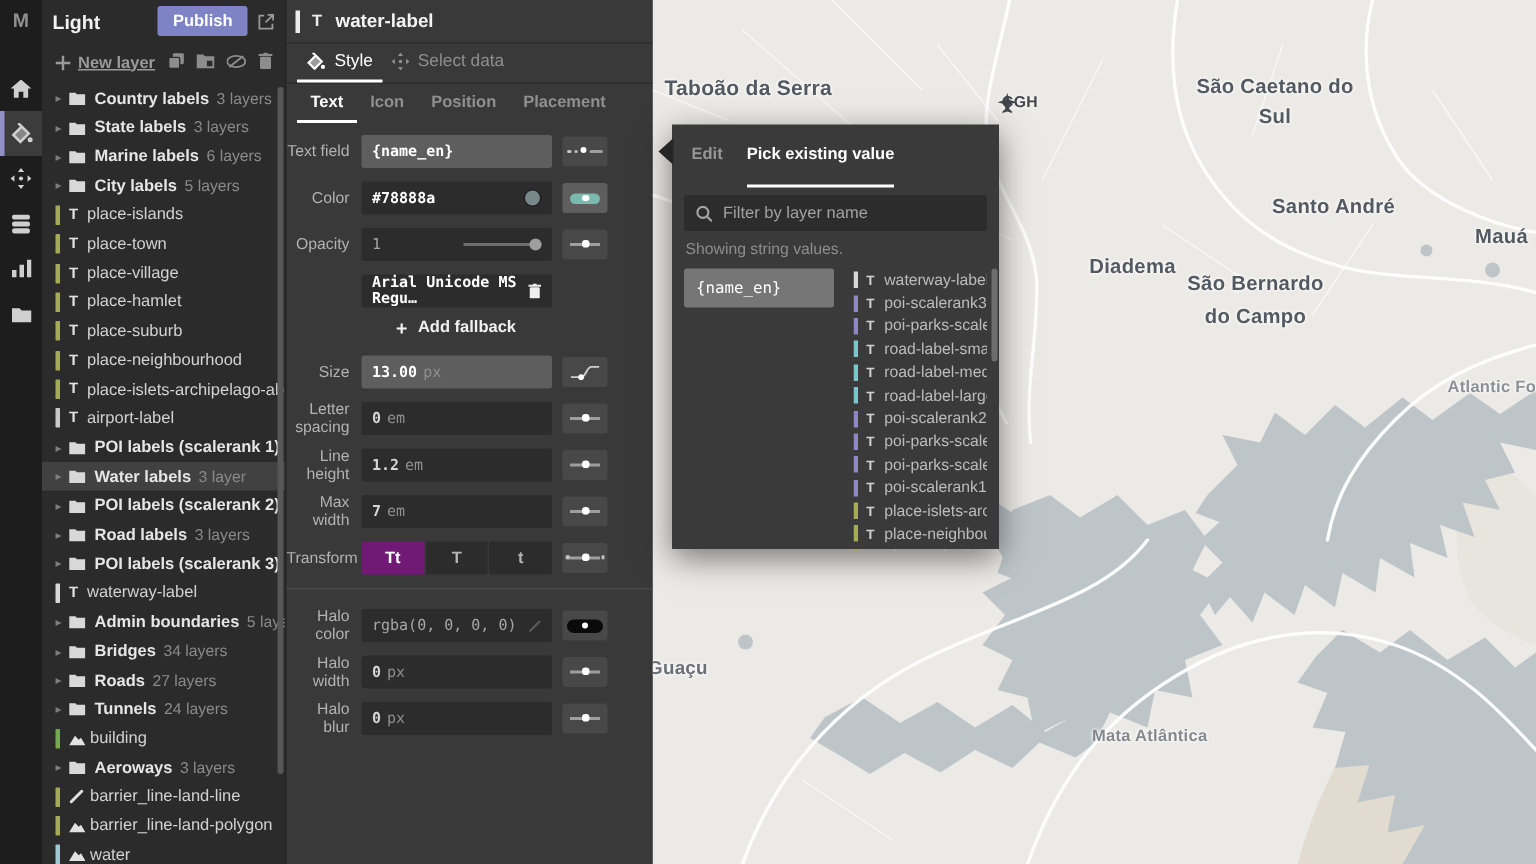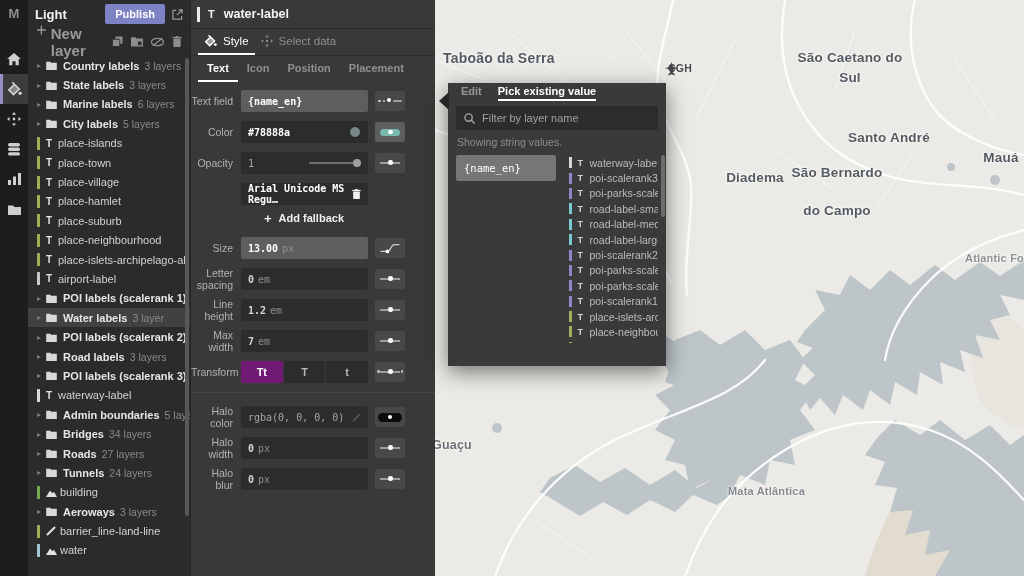--- a/index.html
+++ b/index.html
@@ -16,21 +16,21 @@
   .ib-item svg { display:block; }
 
   
   .layers { position:absolute; left:28px; top:0; width:162px; height:576px; background:#2b2b2b; z-index:4; }
   .layers-header { height:28px; display:flex; align-items:center; padding:0 7px; }
   .layers-title { flex:1; color:#f2f2f2; font-size:13px; font-weight:bold; }
   .publish-btn { background:#7e83c6; color:#fff; border:none; border-radius:2px; font-size:11px; font-weight:bold;
                  padding:4px 10px; font-family:inherit; }
   .ext-icon { margin-left:7px; color:#9a9a9a; display:flex; }
   .layers-toolbar { height:27px; display:flex; align-items:center; padding:0 8px 0 9px; color:#9a9a9a; }
-  .newlayer { display:flex; gap:5px; font-size:15px; font-weight:bold; color:#9a9a9a; }
+  .newlayer { display:flex; align-items:center; gap:5px; font-size:11px; font-weight:bold; color:#9a9a9a;text-decoration:underline; }
   .lt-icons { margin-left:auto; display:flex; gap:8px; align-items:center; color:#8d8d8d; }
   .layer-list { position:absolute; top:56px; left:0; right:0; bottom:0; overflow:hidden; }
   .layer-item { height:19.4px; display:flex; align-items:center; padding-left:9px; font-size:11px; color:#d2d2d2; white-space:nowrap; }
   .layer-item.selected { background:#414141; }
   .li-arrow { color:#7d7d7d; font-size:8px; width:9px; flex:none; }
   .li-folder { flex:none; margin-right:6px; display:flex; color:#d8d8d8; }
   .li-flabel { font-weight:bold; color:#e6e6e6; }
   .li-meta { color:#8a8a8a; font-size:10.5px; margin-left:5px; }
   .li-bar { width:3px; height:13px; flex:none; margin-right:6px; border-radius:0.5px; }
   .li-T { font-weight:bold; font-size:10px; color:#e2e2e2; width:12px; flex:none; }
@@ -98,21 +98,21 @@
                text-shadow:0 0 2px #fff, 0 0 3px #fff; }
   .map-label.center { transform:translateX(-50%); }
   .airport { position:absolute; left:230px; top:62px; width:30px; text-align:center; color:#42464b; }
   .airport .code { font-size:10.5px; font-weight:bold; letter-spacing:.3px; text-shadow:0 0 2px #fff; }
 
   
   .popup { position:absolute; left:448px; top:83px; width:218px; height:283px; background:#3a3a3a; z-index:10;
            box-shadow:0 6px 20px rgba(0,0,0,.5); }
   .popup::before { content:''; position:absolute; left:-9px; top:9px; border:9px solid transparent; border-left:none;
                    border-right:10px solid #262626; }
-  .popup-tabs { height:18px; display:flex; align-items:stretch; padding-left:13px; gap:16px; }
+  .popup-tabs { height:42px; display:flex; align-items:stretch; padding-left:13px; gap:16px; }
   .pptab { display:flex; align-items:center; font-size:11px; font-weight:bold; color:#969696; border-bottom:2px solid transparent; }
   .pptab.active { color:#fff; border-bottom-color:#fff; }
   .popup-search { margin:5px 8px 0; height:24px; background:#2c2c2c; border-radius:2px; display:flex; align-items:center; padding:0 8px; gap:7px; }
   .popup-search svg { flex:none; color:#a5a5a5; }
   .popup-search input { background:transparent; border:none; outline:none; color:#d5d5d5; font-size:11px; width:100%;
                         font-family:inherit; }
   .popup-search input::placeholder { color:#a2a2a2; }
   .popup-note { margin:6px 9px 4px; font-size:10.5px; color:#8d8d8d; }
   .popup-body { display:flex; padding:3px 8px 0; position:relative; }
   .chip { width:100px; height:26px; flex:none; background:#767676; border-radius:2px; color:#fff;
@@ -177,21 +177,21 @@
     </svg>
     <div class="code">CGH</div>
   </div>
   <div id="map-labels">
       <div class="map-label" style="left: 8px; top: 50px; font-size: 14px; color: rgb(84, 90, 97);">Taboão da Serra</div>
       <div class="map-label center" style="left: 415px; top: 50px; font-size: 13.5px; color: rgb(84, 90, 97);">São Caetano do</div>
       <div class="map-label center" style="left: 415px; top: 70px; font-size: 13.5px; color: rgb(84, 90, 97);">Sul</div>
       <div class="map-label center" style="left: 454px; top: 130px; font-size: 13.5px; color: rgb(84, 90, 97);">Santo André</div>
       <div class="map-label center" style="left: 566px; top: 150px; font-size: 13.5px; color: rgb(84, 90, 97);">Mauá</div>
       <div class="map-label center" style="left: 320px; top: 170px; font-size: 13.5px; color: rgb(84, 90, 97);">Diadema</div>
-      <div class="map-label center" style="left: 402px; top: 165px; font-size: 13.5px; color: rgb(84, 90, 97);">São Bernardo</div>
+      <div class="map-label center" style="left: 402px; top: 181px; font-size: 13.5px; color: rgb(84, 90, 97);">São Bernardo</div>
       <div class="map-label center" style="left: 402px; top: 203px; font-size: 13.5px; color: rgb(84, 90, 97);">do Campo</div>
       <div class="map-label" style="left: 530px; top: 252px; font-size: 11px; color: rgb(139, 144, 149);">Atlantic Forest</div>
       <div class="map-label" style="left: -3px; top: 438px; font-size: 12.5px; color: rgb(107, 112, 119);">Guaçu</div>
       <div class="map-label" style="left: 293px; top: 485px; font-size: 11px; color: rgb(132, 137, 142);">Mata Atlântica</div>
     </div>
 </div>
 
 <div class="iconbar">
   <div class="logo">M</div>
   <div class="ib-item first">
@@ -462,20 +462,29 @@
         <span class="li-meta">3 layers</span>
       </div>
       <div class="layer-item">
         <span class="li-bar" style="background: rgb(164, 173, 85);"></span>
         <span class="li-icn">
           <svg width="10" height="10" viewBox="0 0 10 10">
             <path d="M1.5,8.5 L8.5,1.5" stroke="currentColor" stroke-width="2" stroke-linecap="round"></path>
           </svg>
         </span>
         <span class="li-label">barrier_line-land-line</span>
+      </div>
+      <div class="layer-item">
+        <span class="li-bar" style="background: rgb(164, 173, 85);"></span>
+        <span class="li-icn">
+          <svg width="11" height="9" viewBox="0 0 11 9">
+            <path d="M0,9 L4,2.5 L6.5,5.2 L8,3.8 L11,9 Z" fill="currentColor"></path>
+          </svg>
+        </span>
+        <span class="li-label">barrier_line-land-polygon</span>
       </div>
       <div class="layer-item">
         <span class="li-bar" style="background: rgb(158, 201, 210);"></span>
         <span class="li-icn">
           <svg width="11" height="9" viewBox="0 0 11 9">
             <path d="M0,9 L4,2.5 L6.5,5.2 L8,3.8 L11,9 Z" fill="currentColor"></path>
           </svg>
         </span>
         <span class="li-label">water</span>
       </div>

